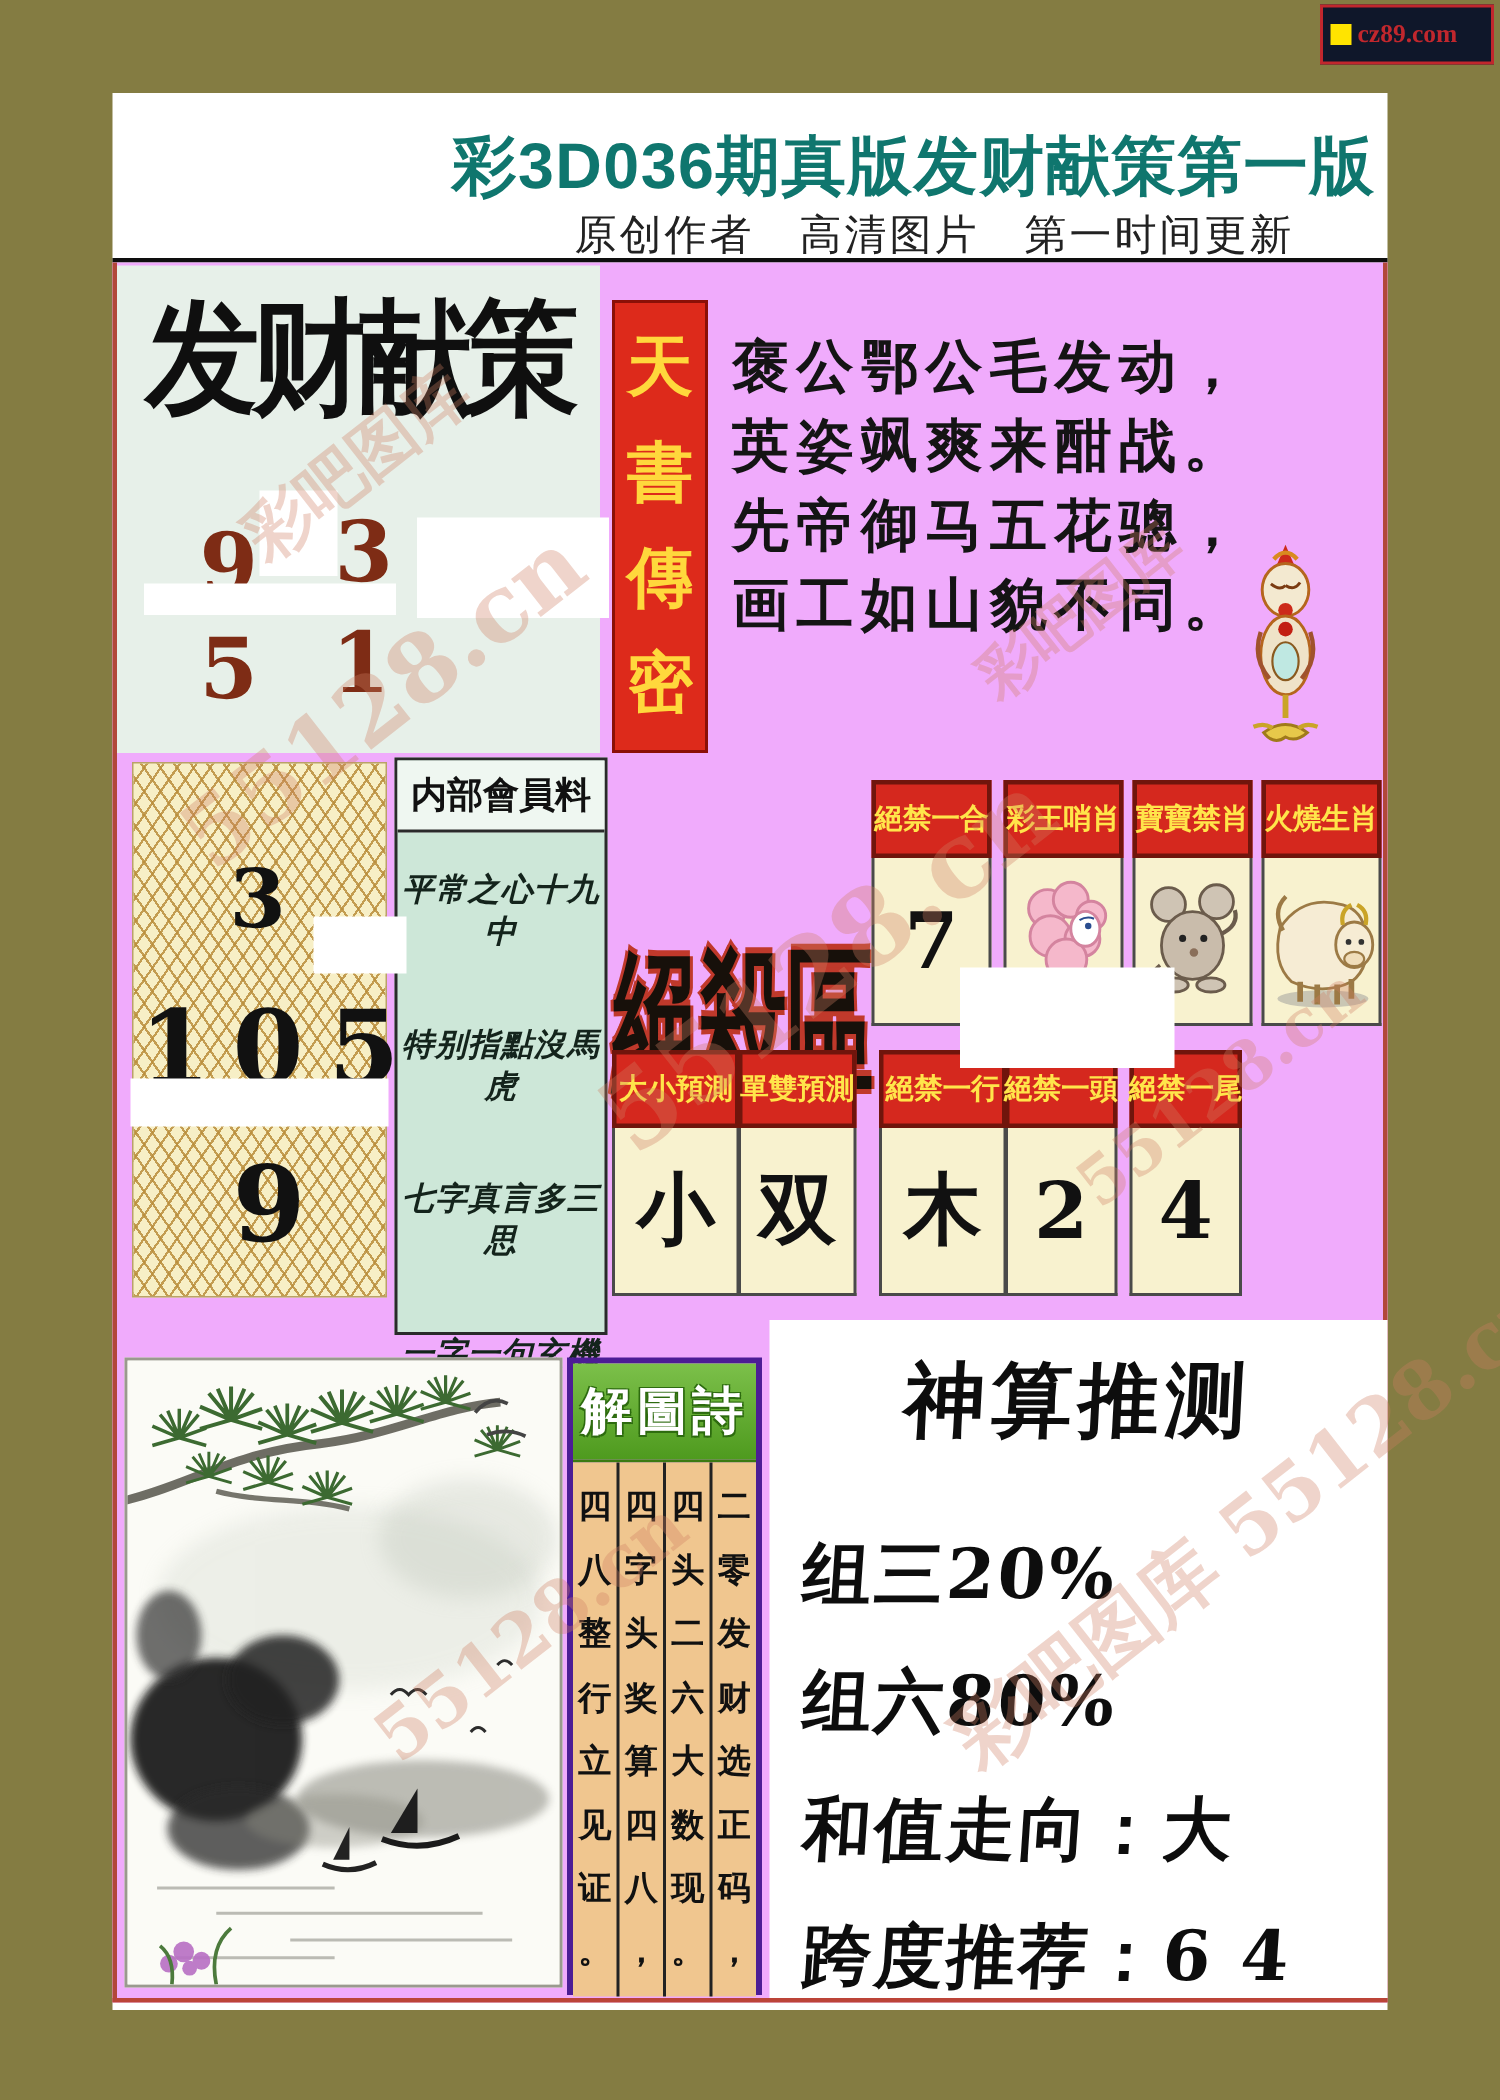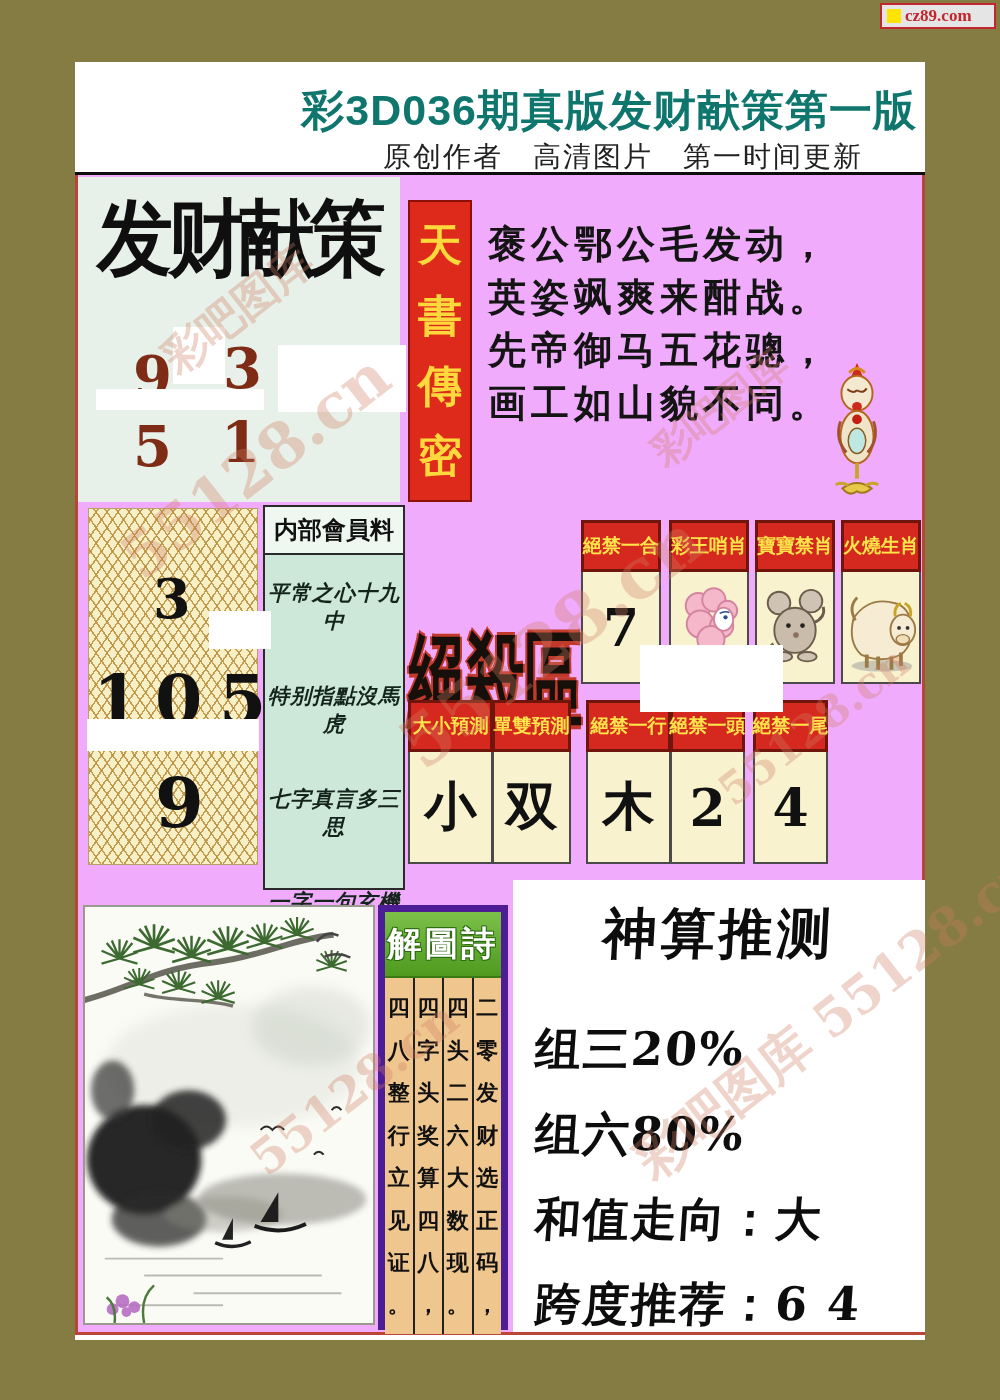--- a/index.html
+++ b/index.html
@@ -6,22 +6,22 @@
   html,body { width:1000px; height:1400px; }
   body {
     position:relative;
     background:#847c42;
     font-family:"Liberation Sans", sans-serif;
     overflow:hidden;
   }
 
   
   .badge {
-    position:absolute; left:880px; top:3px; width:116px; height:26px;
-    background:#e5e5e5; border:2px solid #c1272d;
+    position:absolute; left:880px; top:3px; width:116px; height:40px;
+    background:#0f172a; border:2px solid #c1272d;
     display:flex; align-items:center; gap:4px; padding:0 5px; z-index:60;
   }
   .badge .sq { width:14px; height:14px; background:#ffe400; }
   .badge .lbl { color:#c1272d; font-weight:bold; font-size:17px; font-family:"Liberation Serif", serif; }
 
   
   .page {
     position:absolute; left:75px; top:62px; width:850px; height:1278px;
     background:#fff;
   }
@@ -117,21 +117,21 @@
   }
   .kbody.big { font-size:52px; }
 
   
   .painting {
     position:absolute; left:5px; top:730px; width:292px; height:420px;
     border:2px solid #9a9a8e; background:#fbfbf6;
   }
 
   
-  .poem-panel { position:absolute; left:300px; top:730px; width:130px; height:425px; border:7px solid #4c1d95; }
+  .poem-panel { position:absolute; left:300px; top:730px; width:130px; height:425px; border:4px solid #4c1d95; }
   .poem-head {
     height:66px; background:linear-gradient(#7cc04a,#4e9a1e); border-bottom:2px solid #3a7a12;
     display:flex; align-items:center; justify-content:center;
     font-family:"DejaVu Serif", serif; font-weight:900; font-size:34px; color:#fff; letter-spacing:3px;
     text-shadow:1px 1px 0 #2d6b0f,-1px -1px 0 #2d6b0f,1px -1px 0 #2d6b0f,-1px 1px 0 #2d6b0f;
   }
   .poem-cols { display:flex; flex-direction:row-reverse; height:356px; background:#f0c68f; }
   .vcol {
     flex:1; display:flex; flex-direction:column; justify-content:space-evenly; align-items:center;
     border-left:2px solid #222;

